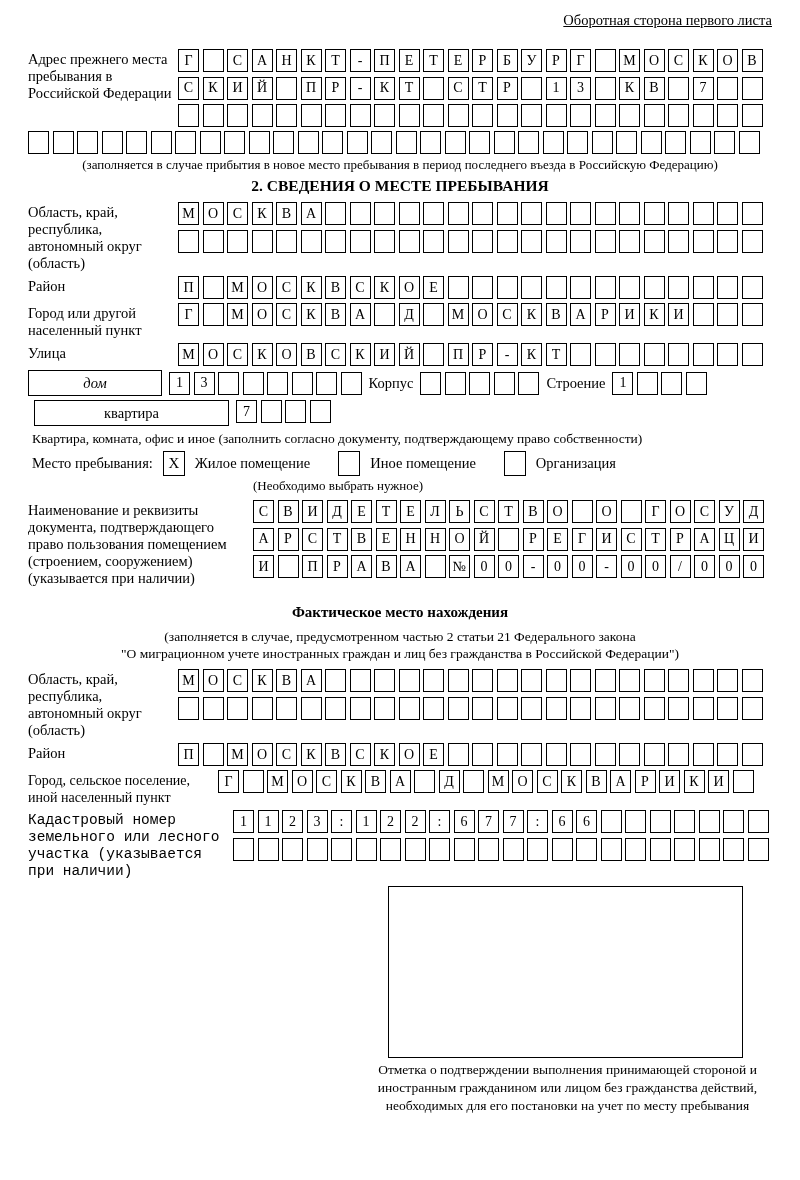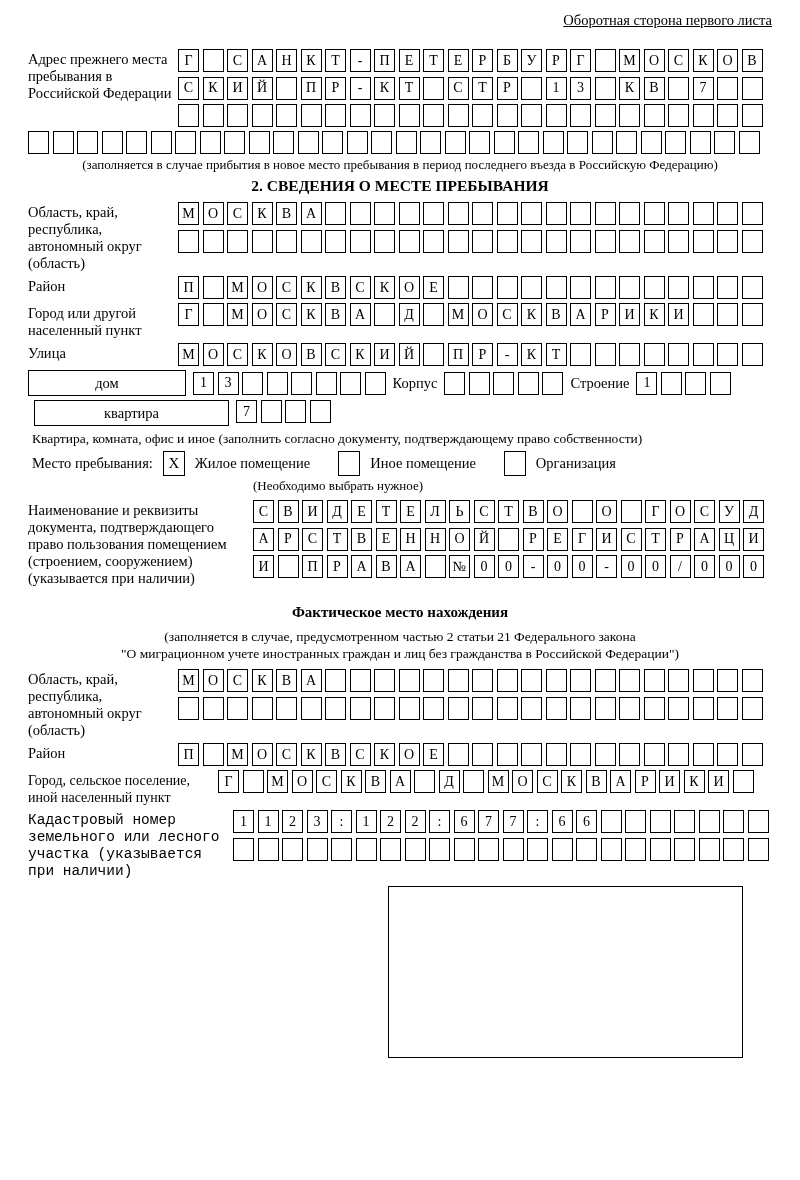--- a/index.html
+++ b/index.html
@@ -34,21 +34,21 @@
   .center-note { text-align:center; font-size:13px; line-height:16px; margin-bottom:4px; }
   .left-note { font-size:13.5px; line-height:16px; margin:0 0 4px 4px; }
   .sec-title { text-align:center; font-weight:bold; font-size:15.5px; margin:2px 0 7px 0; }
 
   .house-row { display:flex; align-items:center; gap:7px; margin:2px 0 4px 0; }
   .named-box {
     height:26px; border:1.6px solid #000;
     display:flex; align-items:center; justify-content:center;
     font-size:14.5px;
   }
-  .house-box { width:158px; }
+  .house-box { width:134px;font-style:italic; }
   .apt-box { width:195px; }
   .inline-label { font-size:14.5px; white-space:nowrap; }
   .apt-row { display:flex; align-items:flex-start; gap:7px; margin:2px 0 5px 6px; }
 
   .stay-row { display:flex; align-items:center; gap:10px; margin:3px 0 2px 4px; font-size:14.5px; }
   .checkbox {
     width:22px; height:25px; border:1.6px solid #000;
     display:inline-flex; align-items:center; justify-content:center;
     font-size:15px; flex:0 0 22px;
   }
@@ -641,15 +641,16 @@
           <div class="cell"></div>
           <div class="cell"></div>
           <div class="cell"></div>
           <div class="cell"></div>
         </div>
     </div>
   </div>
 
   <div class="stamp-wrap">
     <div class="stamp-box"></div>
+    <div class="stamp-caption">Отметка о подтверждении выполнения принимающей стороной и иностранным гражданином или лицом без гражданства действий, необходимых для его постановки на учет по месту пребывания</div>
   </div>
 
 </div>
 
 </body></html>

